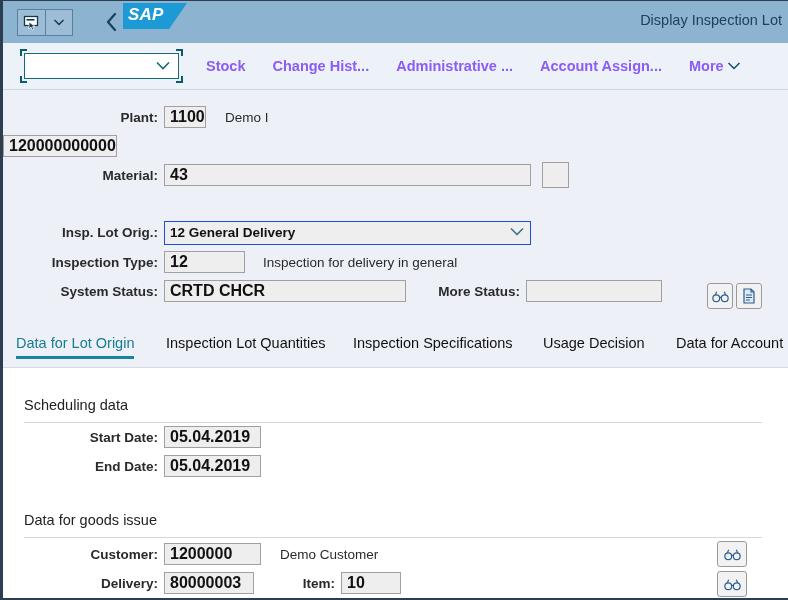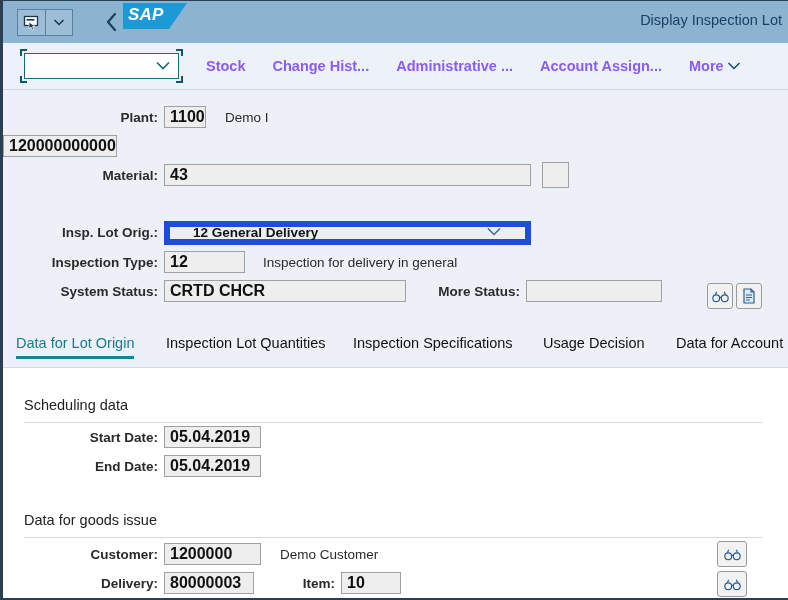--- a/index.html
+++ b/index.html
@@ -121,22 +121,22 @@
     border: 1px solid #a0a0a0;
     font-size: 16px; font-weight: bold; color: #111111;
     display: flex; align-items: center;
     padding: 0 5px;
     font-family: "Liberation Sans", sans-serif;
   }
   .fstatic {
     font-size: 13.5px; color: #2a2a2a; white-space: nowrap;
   }
   .fselect {
-    height: 24px; background: #eeeeee; border: 6px solid #1d4ed8;
-    display: flex; align-items: center; padding: 0 23px;
+    height: 24px; background: #eeeeee; border: 1px solid #1d4ed8;
+    display: flex; align-items: center; padding: 0 5px;
     font-size: 13.5px; font-weight: bold; color: #111111;
     cursor: pointer;
   }
   .fselect .chev { margin-left: auto; }
   .sqbtn {
     background: #eeeeee; border: 1px solid #a0a0a0;
     cursor: pointer;
   }
   .iconbtn {
     background: #f2f2f2; border: 1px solid #9a9a9a; border-radius: 3px;

